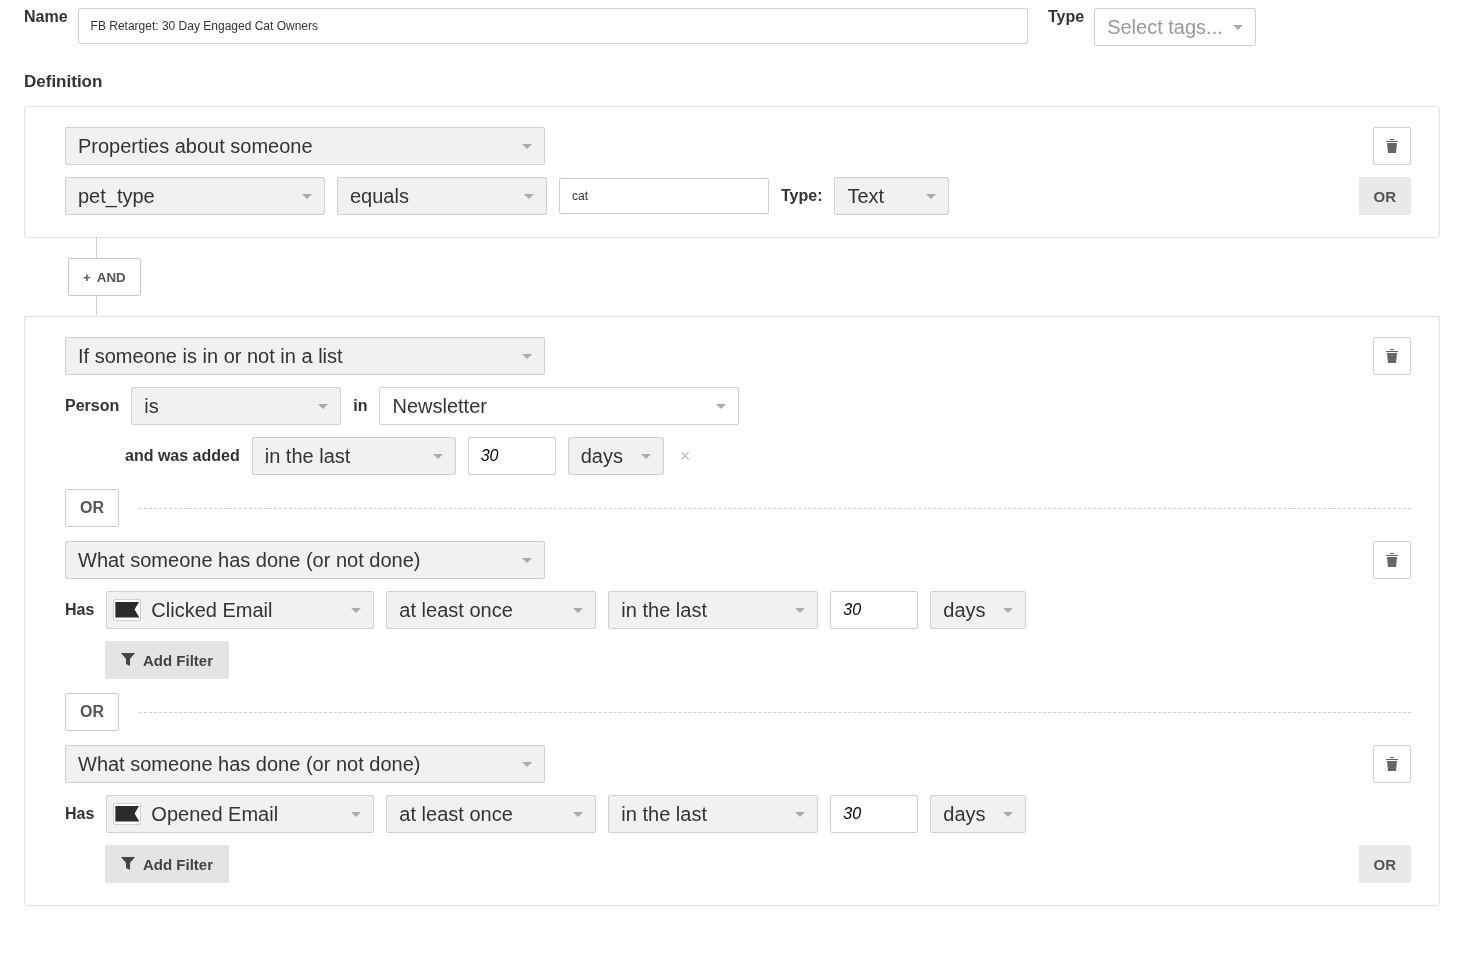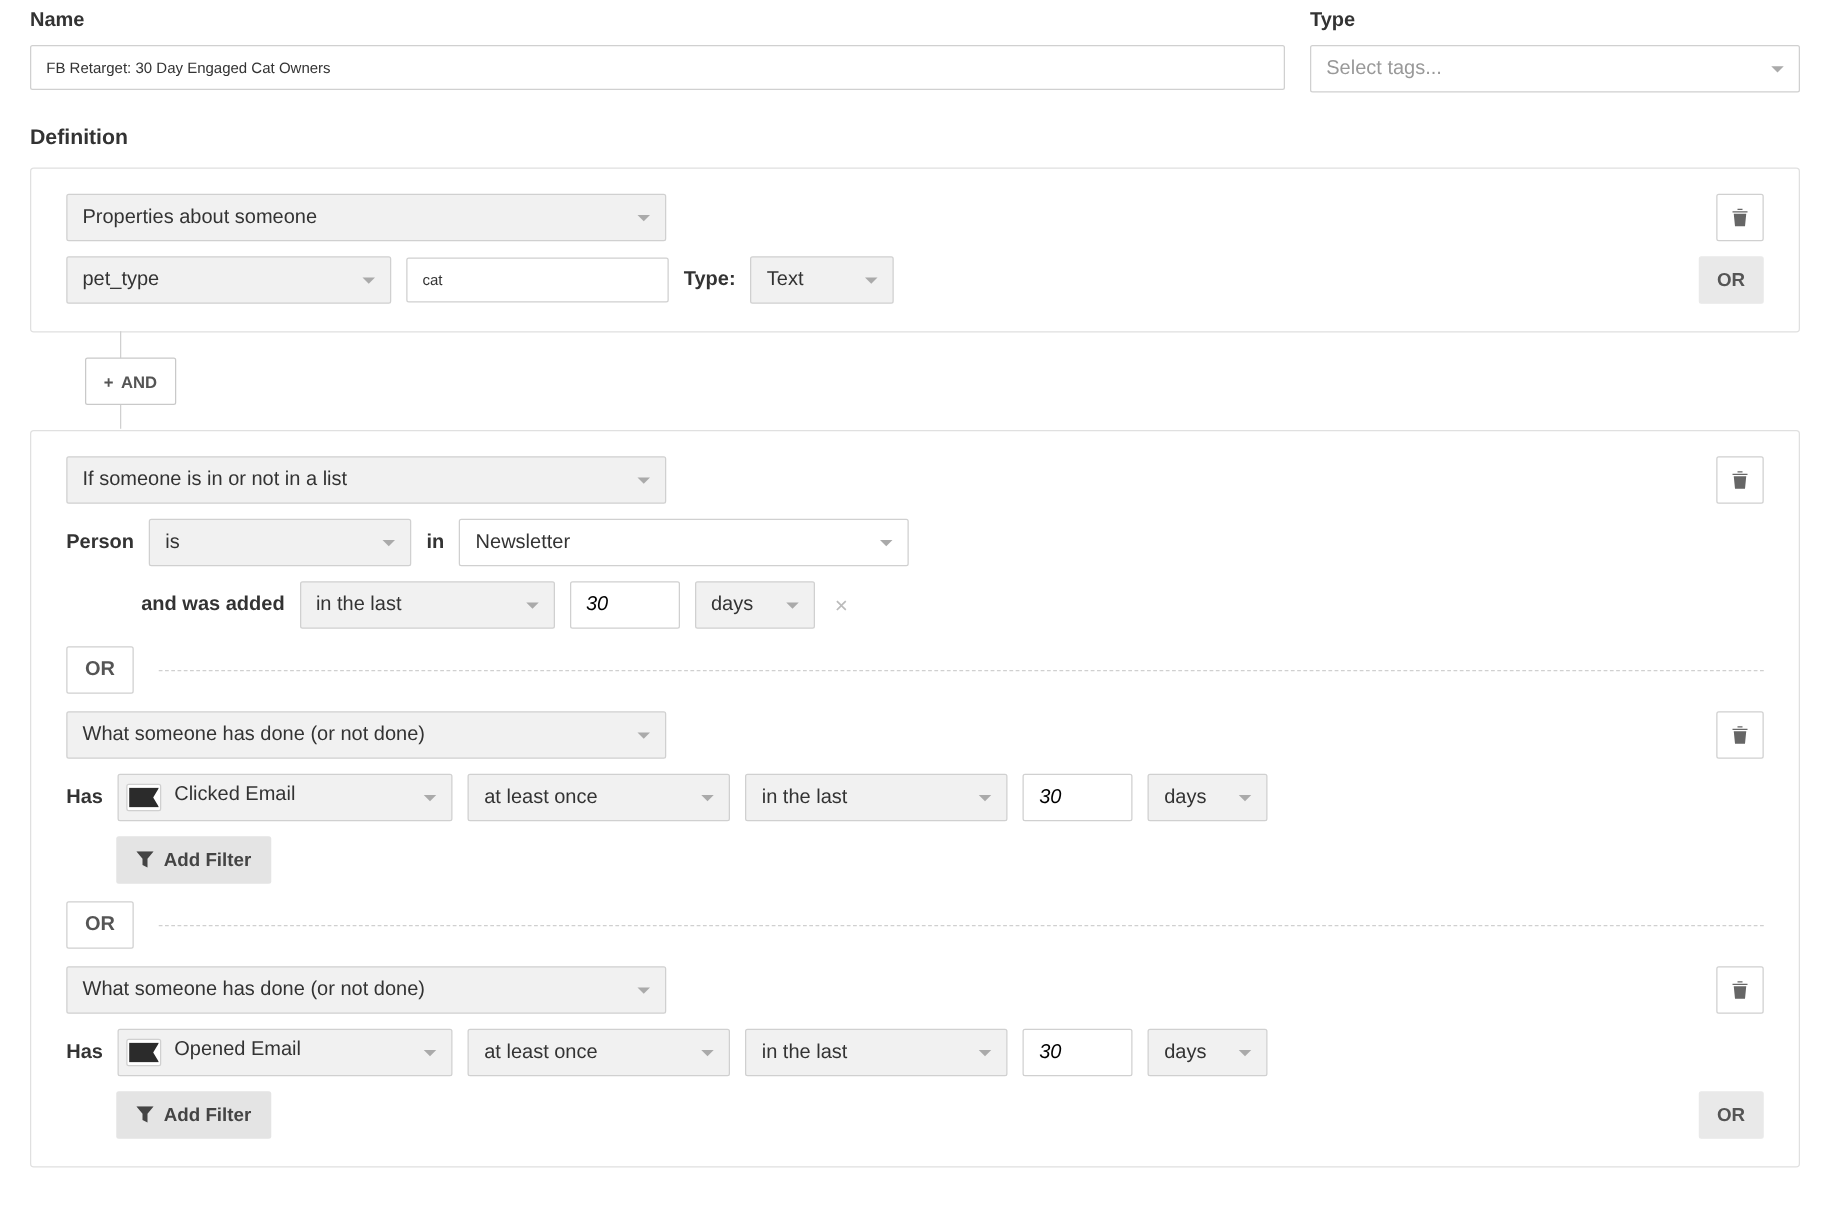--- a/index.html
+++ b/index.html
@@ -1,28 +1,28 @@
 <!DOCTYPE html>
 <html><head>
 <meta charset="utf-8">
 <style>
 * { box-sizing: border-box; margin: 0; padding: 0; }
 body { font-family: -apple-system, BlinkMacSystemFont, "Segoe UI", Helvetica, Arial, sans-serif; background: #fff; color: #333; padding: 8px 24px 24px 24px; font-size: 16px; }
 .top-row { display: flex; gap: 20px; margin-bottom: 26px; }
-.field-group { display: flex; flex-direction: column; gap: 10px; }
+.field-group { display: flex; gap: 10px; }
 .field-group.name { flex: 1; }
 .field-group.tags { width: 392px; }
 .label { font-weight: 600; color: #333; font-size: 16px; }
 .text-input { height: 36px; border: 1px solid #d0d0d0; border-radius: 2px; padding: 0 12px; font-size: 12px; color: #333; width: 100%; }
-.select { height: 38px; border: 1px solid #d0d0d0; border-radius: 2px; background: #f1f1f1; padding: 0 12px; display: flex; align-items: center; justify-content: space-between; cursor: pointer; font-size: 16px; color: #333; gap: 10px; }
+.select { height: 38px; border: 1px solid #d0d0d0; border-radius: 2px; background: #f1f1f1; padding: 0 12px; display: flex; align-items: center; justify-content: space-between; cursor: pointer; font-size: 20px; color: #333; gap: 10px; }
 .select.white { background: #fff; }
 .select .placeholder { color: #999; }
 .caret { width: 0; height: 0; border-left: 5px solid transparent; border-right: 5px solid transparent; border-top: 5px solid #aaa; flex-shrink: 0; }
 .definition-label { font-weight: 600; color: #333; font-size: 17px; margin-bottom: 14px; }
-.block { border: 1px solid #e0e0e0; border-radius: 3px; padding: 20px 28px 22px 28px; position: relative; margin-bottom: 0; }
+.block { border: 1px solid #e0e0e0; border-radius: 3px; padding: 20px 28px 22px 40px; position: relative; margin-bottom: 0; }
 .block-row { display: flex; align-items: center; gap: 12px; margin-bottom: 12px; }
 .block-row:last-child { margin-bottom: 0; justify-content: flex-end; }
 .block-row .spacer { flex: 1; }
 .icon-btn { width: 38px; height: 38px; border: 1px solid #d0d0d0; border-radius: 2px; background: #fff; display: flex; align-items: center; justify-content: center; cursor: pointer; color: #666; }
 .icon-btn.gray { background: #e9e9e9; border-color: #e9e9e9; font-weight: 600; color: #555; width: auto; padding: 0 14px; }
 .or-btn { font-weight: 700; font-size: 15px; }
 .and-wrap { position: relative; margin: 0 0 0 44px; height: 78px; display: flex; align-items: center; }
 .and-line { position: absolute; left: 28px; top: -1px; width: 1px; height: 100%; background: #d0d0d0; }
 .and-btn { position: relative; z-index: 1; height: 38px; border: 1px solid #c9c9c9; border-radius: 2px; background: #fff; padding: 0 14px; display: flex; align-items: center; gap: 6px; font-weight: 700; cursor: pointer; color: #555; }
 .inline-label { font-weight: 600; color: #333; }
@@ -70,20 +70,24 @@
       <svg class="trash-svg" viewBox="0 0 14 16">
           <path fill="#666" d="M1 3h12v1H1zM2 5h10l-1 10H3zM5 1h4v1H5z"></path>
         </svg>
     </div>
   </div>
   <div class="block-row">
     <div class="select" style="width:260px">
       <span>pet_type</span>
       <span class="caret"></span>
     </div>
+    <div class="select" style="width:210px">
+      <span>equals</span>
+      <span class="caret"></span>
+    </div>
     <input class="text-input" style="width: 210px;" value="cat">
     <div class="inline-label">Type:</div>
     <div class="select" style="width:115px">
       <span>Text</span>
       <span class="caret"></span>
     </div>
     <div class="spacer"></div>
     <div class="icon-btn gray or-btn">OR</div>
   </div>
 </div>

